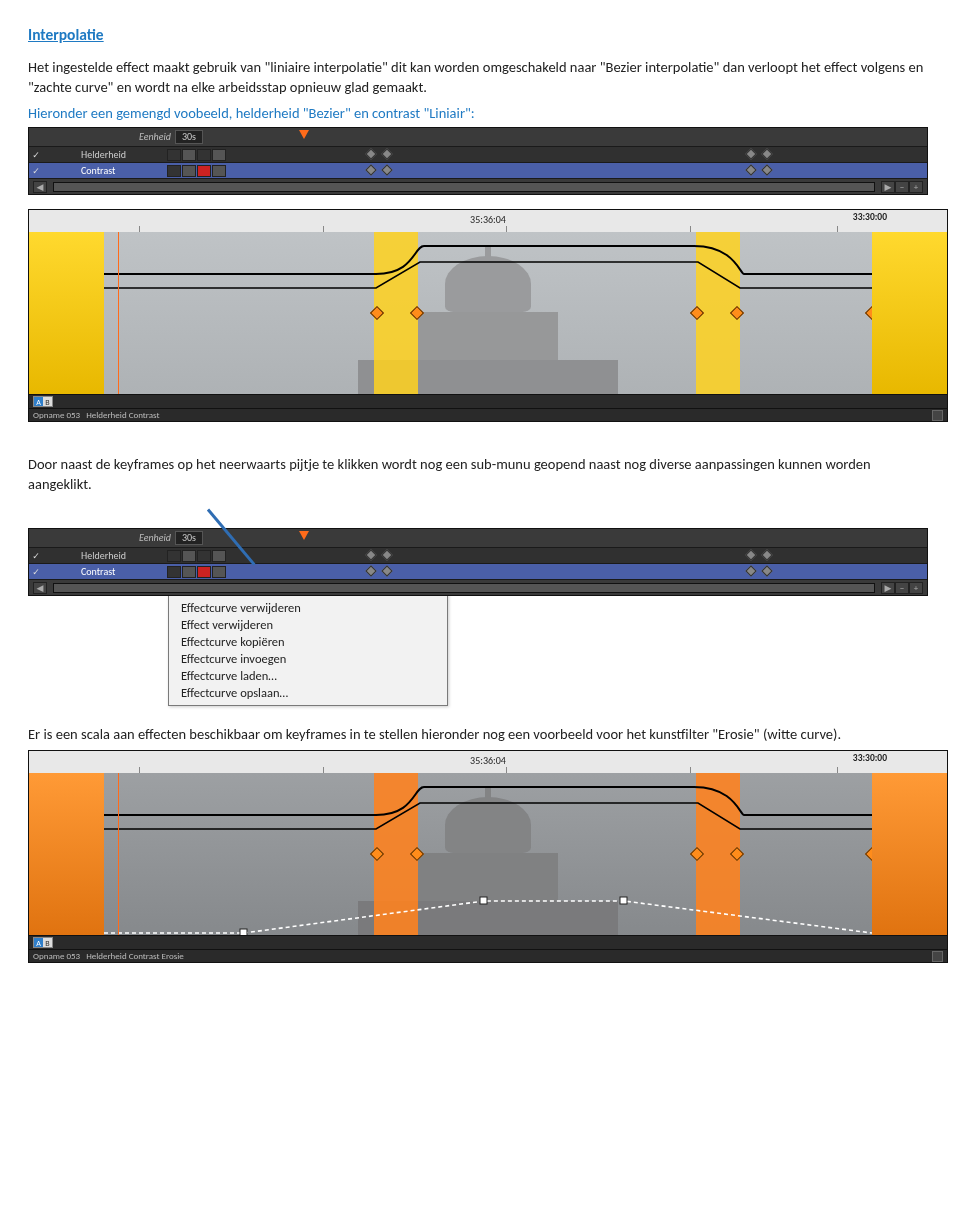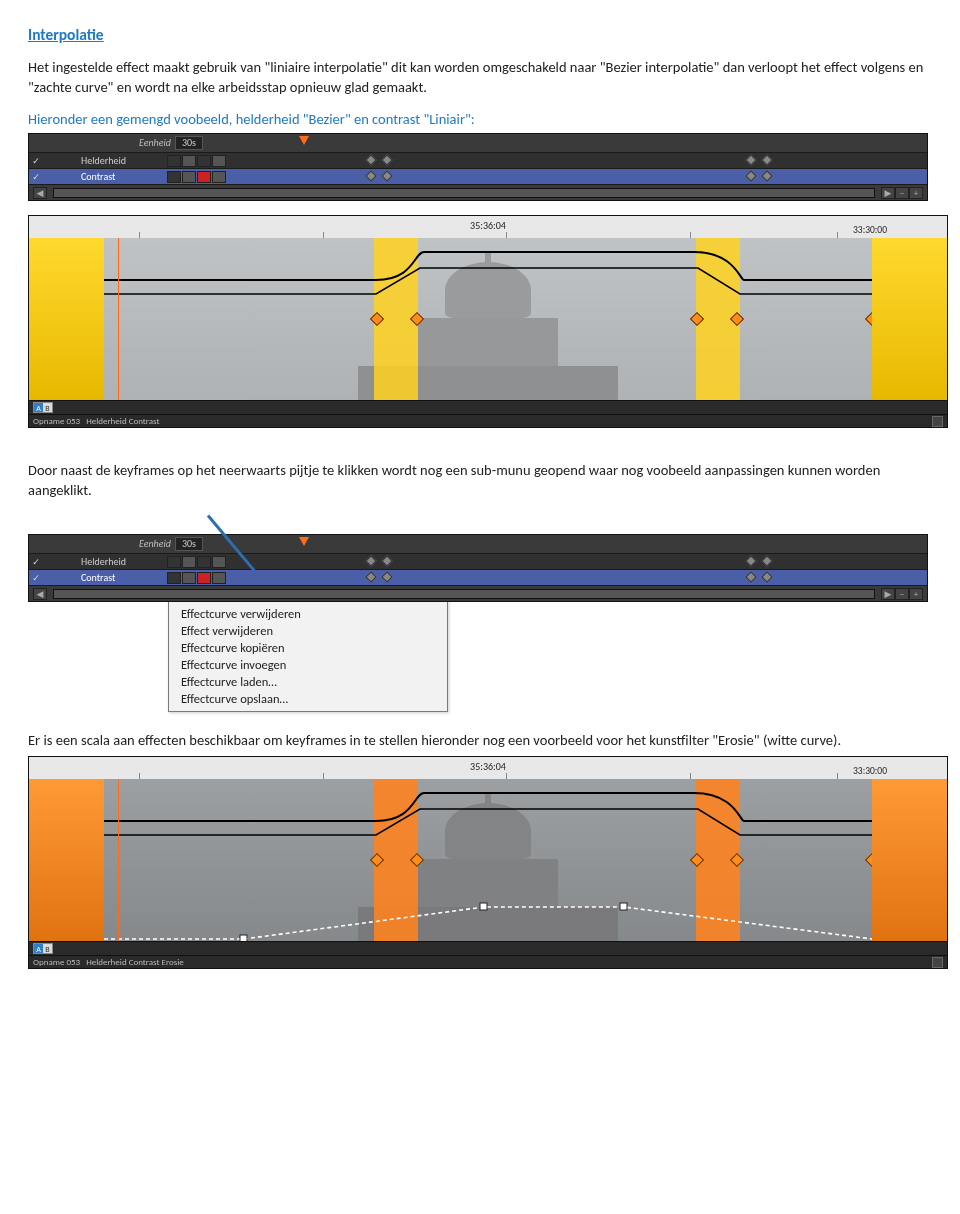--- a/index.html
+++ b/index.html
@@ -12,21 +12,21 @@
     padding: 24px 28px 40px 28px;
     line-height: 1.38;
   }
   h2.title {
     color: #1f7ac3;
     font-weight: bold;
     font-size: 15.5px;
     text-decoration: underline;
     margin-bottom: 12px;
   }
-  p.body { margin-bottom: 12px; }
+  p.body { margin-bottom: 6px; }
   p.caption { color: #1f7ac3; margin-bottom: 4px; }
   p.body2 { margin-top: 6px; margin-bottom: 6px; }
 
   
   .panel-dark {
     background: #303030;
     border: 1px solid #111;
     width: 900px;
     margin-top: 2px;
     font-size: 11px;
@@ -96,21 +96,21 @@
     margin-top: 8px;
   }
   .lt-ruler {
     height: 22px;
     background: #e8e8e8;
     position: relative;
     font-size: 10px;
     color: #222;
   }
   .tc-center { position:absolute; left:50%; transform:translateX(-50%); top:3px; }
-  .tc-right { position:absolute; right:60px; top:8px; font-size:9.5px; }
+  .tc-right { position:absolute; right:60px; top:1px; font-size:9.5px;font-weight:bold; }
   .tick { position:absolute; bottom:0; width:1px; height:6px; background:#888; }
   .lt-preview {
     height: 162px;
     position: relative;
     background: #333;
     display:flex;
   }
   .clip-left, .clip-right {
     width: 75px; height:100%;
   }
@@ -276,21 +276,21 @@
   </div>
   <div class="foot-strip" style="height:13px">
     <span>Opname 053</span>
     <span>Helderheid  Contrast</span>
     <span class="foot-sq"></span>
   </div>
 </div>
 
 <div class="spacer-md"></div>
 
-<p class="body2">Door naast de keyframes op het neerwaarts pijtje te klikken wordt nog een sub-munu geopend waar nog voobeeld aanpassingen kunnen worden aangeklikt.</p>
+<p class="body2">Door naast de keyframes op het neerwaarts pijtje te klikken wordt nog een sub-munu geopend naast nog diverse aanpassingen kunnen worden aangeklikt.</p>
 
 <div class="spacer-md"></div>
 
 <div class="small-panel-wrap">
   <div class="pointer-line" style="left:180px; top:-20px; transform: rotate(50deg); width:72px;"></div>
   <div class="panel-dark">
     <div class="panel-top">
       <span class="eenheid-lbl">Eenheid</span>
       <span class="eenheid-drop">30s</span>
       <div class="playhead-top">

